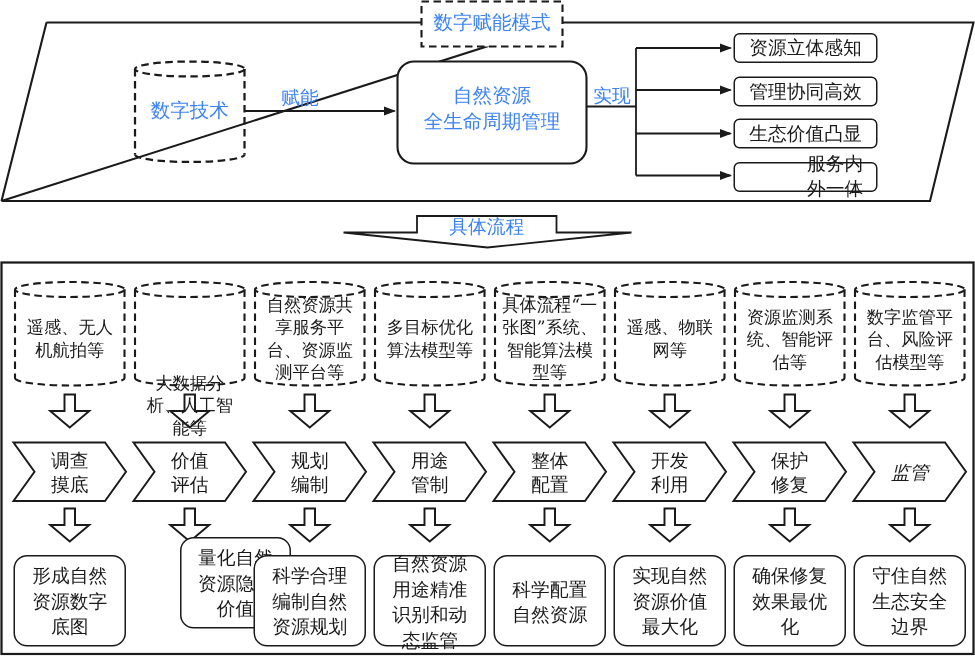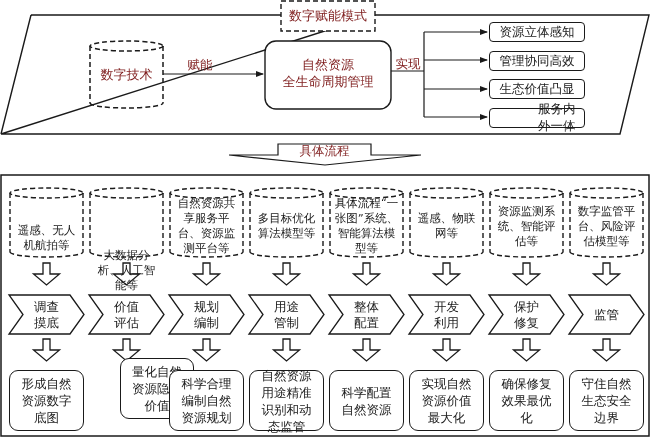--- a/index.html
+++ b/index.html
@@ -1,19 +1,19 @@
 <!DOCTYPE html>
 <html><head>
 <meta charset="utf-8">
 <style>
   html, body { margin:0; padding:0; background:#ffffff; }
   body { width:650px; height:437px; position:relative; overflow:hidden;
          font-family:"DejaVu Serif","Liberation Serif",serif; color:#1a1a1a; }
   #canvas { position:absolute; left:0; top:0; width:650px; height:437px; }
-  .txt { position:absolute; text-align:center; font-size:12px; line-height:15px; color:#7f1d1d; }
+  .txt { position:absolute; text-align:center; font-size:12px; line-height:15px; color:#3b82f6; }
   .cyl-text { position:absolute; display:flex; align-items:center; justify-content:center;
               text-align:center; font-size:11.5px; line-height:15px; padding:0 4px; box-sizing:border-box; }
   .res-box { position:absolute; border:1.3px solid #1a1a1a; border-radius:9px; box-sizing:border-box;
              display:flex; align-items:center; justify-content:center; text-align:center;
              font-size:12.5px; line-height:17px; padding:0 2px; background:#fff; }
   .goal-box { position:absolute; border:1.3px solid #1a1a1a; border-radius:4px; box-sizing:border-box;
               display:flex; align-items:center; justify-content:center; font-size:12.5px; background:#fff; }
   .chev-text { position:absolute; display:flex; align-items:center; justify-content:center;
                text-align:center; font-size:12.5px; line-height:16px; }
 </style>
@@ -138,21 +138,21 @@
 <div class="goal-box" style="left:489px; top:79px; width:96px; height:20px;">
     <span>生态价值凸显</span>
   </div>
 <div class="goal-box" style="left:489px; top:108px; width:96px; height:20px;padding-left:48px;">
     <span>服务内外一体</span>
   </div>
 
 <div class="txt" style="left:278px; top:144px; width:93px; font-size:12.5px; line-height:13px;">具体流程</div>
 
 <div id="flow-columns">
-    <div class="cyl-text" style="left: 10px; top: 208px; width: 73px; height: 60px;">遥感、无人机航拍等</div>
+    <div class="cyl-text" style="left: 10px; top: 196px; width: 73px; height: 60px;">遥感、无人机航拍等</div>
     <div class="chev-text" style="left: 18px; top: 295px; width: 57px; height: 39px; flex-direction: column; text-align: center;">
       <span>调查</span>
       <span>摸底</span>
     </div>
     <div class="res-box" style="left: 9px; top: 370px; width: 75px; height: 61px;">
       <span style="display: block; width: 56px; word-break: break-all;">形成自然资源数字底图</span>
     </div>
     <div class="cyl-text" style="left: 90px; top: 196px; width: 73px; height: 60px; margin-top: 44px;">大数据分析、人工智能等</div>
     <div class="chev-text" style="left: 98px; top: 295px; width: 57px; height: 39px; flex-direction: column;">
       <span>价值</span>
@@ -195,19 +195,19 @@
     </div>
     <div class="cyl-text" style="left: 490px; top: 196px; width: 73px; height: 60px;">资源监测系统、智能评估等</div>
     <div class="chev-text" style="left: 498px; top: 295px; width: 57px; height: 39px; flex-direction: column;">
       <span>保护</span>
       <span>修复</span>
     </div>
     <div class="res-box" style="left: 489px; top: 370px; width: 75px; height: 61px;">
       <span style="display: block; width: 56px; word-break: break-all;">确保修复效果最优化</span>
     </div>
     <div class="cyl-text" style="left: 570px; top: 196px; width: 73px; height: 60px;">数字监管平台、风险评估模型等</div>
-    <div class="chev-text" style="left: 578px; top: 295px; width: 57px; height: 39px; flex-direction: column;">
+    <div class="chev-text" style="left: 578px; top: 295px; width: 57px; height: 39px; flex-direction: column; font-style: italic;">
       <span>监管</span>
     </div>
     <div class="res-box" style="left: 569px; top: 370px; width: 75px; height: 61px;">
       <span style="display: block; width: 56px; word-break: break-all;">守住自然生态安全边界</span>
     </div>
   </div>
 
 </body></html>

